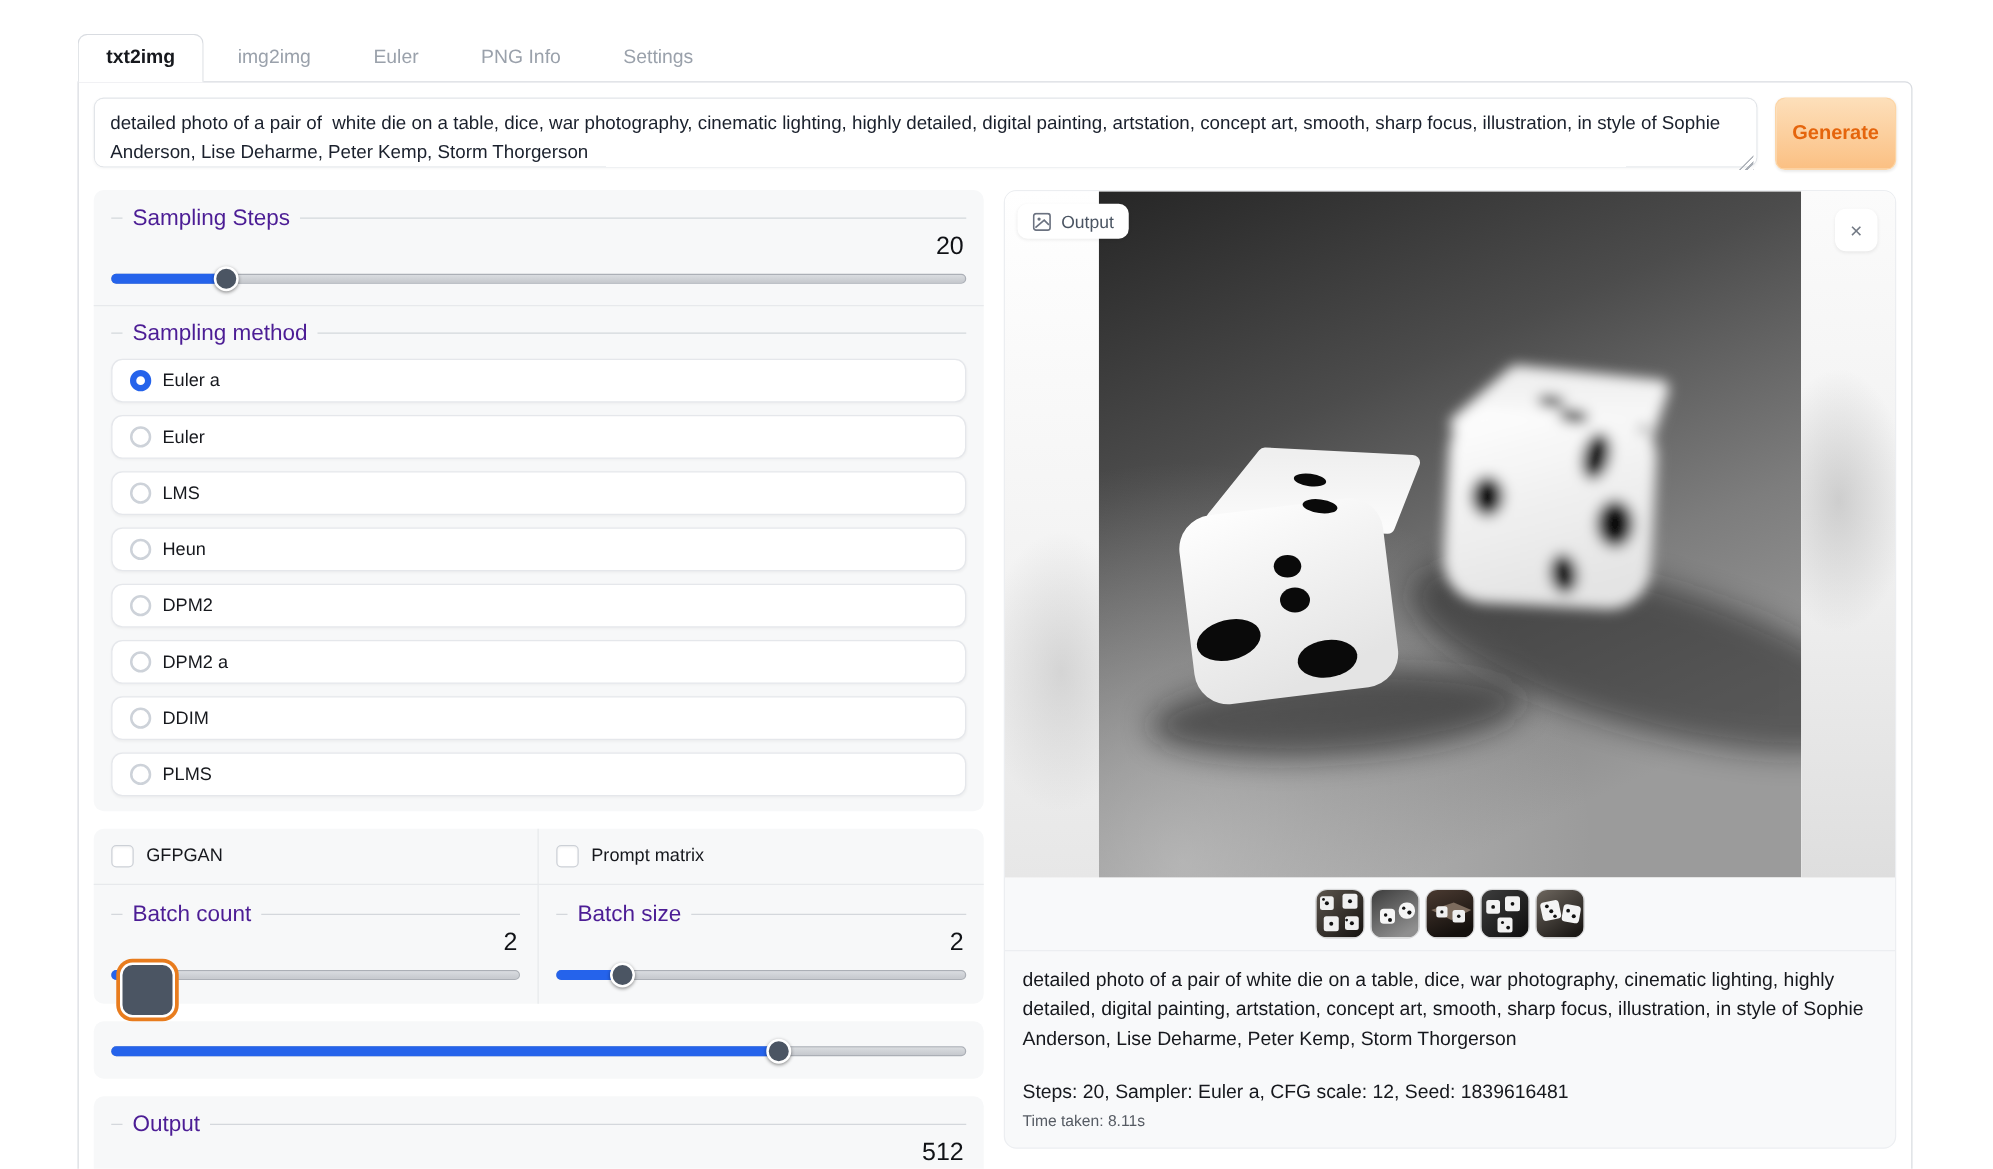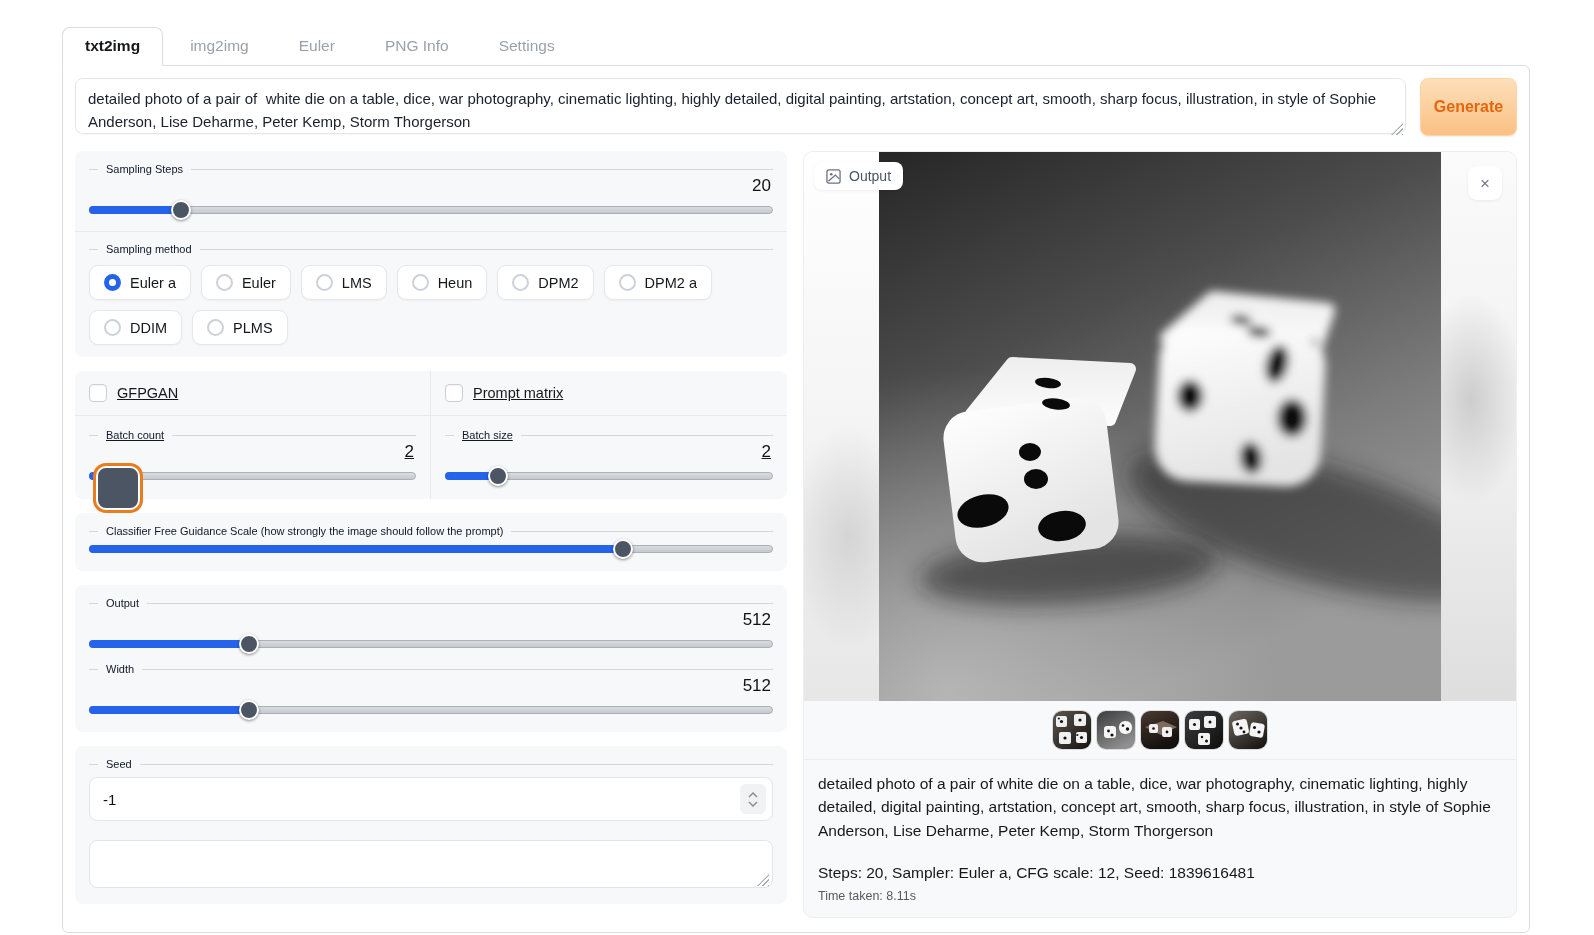--- a/index.html
+++ b/index.html
@@ -45,56 +45,56 @@
     color:#e5650d; font-weight:700; font-size:16px; font-family:inherit;
     box-shadow:0 1px 2px rgba(0,0,0,.08);
   }
 
   
   .columns { display:flex; gap:16px; }
   .left-col { width:712px; flex:none; }
   .right-col { flex:1; }
 
   .group { background:#f7f8f9; border-radius:8px; padding:12px 14px; margin-bottom:14px; }
-  .legend { display:flex; align-items:center; gap:8px; font-size:11px; color:#0f172a; white-space:nowrap; }
+  .legend { display:flex; align-items:center; gap:8px; font-size:18px; color:#4c1d95; white-space:nowrap; }
   .legend::before { content:""; width:9px; height:1px; background:#d4d7dc; flex:none; }
   .legend::after  { content:""; flex:1; height:1px; background:#d4d7dc; }
-  .val { text-align:right; font-size:17px; color:#101216; margin:1px 2px 4px 0; }
+  .val { text-align:right; font-size:20px; color:#101216; margin:1px 2px 4px 0; }
 
   
   .slider { position:relative; height:20px; margin-top:2px; cursor:pointer; }
   .slider .track {
     position:absolute; left:0; right:0; top:6px; height:8px; border-radius:5px;
     background:linear-gradient(180deg,#d9dce0,#c6c9ce); border:1px solid #abafb6;
   }
   .slider .fill {
     position:absolute; left:0; top:6px; height:8px; border-radius:5px; background:#2563eb;
     width:var(--fill);
   }
   .slider .thumb {
     position:absolute; top:0; left:var(--fill); transform:translateX(-50%);
     width:20px; height:20px; border-radius:50%; background:#4b5563;
     border:2px solid #fff; box-shadow:0 1px 3px rgba(0,0,0,.45);
   }
   .hdiv { height:1px; background:#e7e9ec; margin:11px -14px; }
 
   
-  .chips { display:flex; gap:10px; margin-top:10px; flex-wrap:wrap; }
+  .chips { display:flex; gap:10px; margin-top:10px; flex-wrap:wrap;flex-direction:column; }
   .chip {
     display:inline-flex; align-items:center; gap:9px; padding:8px 14px;
     background:#fff; border:1px solid #e5e7eb; border-radius:9px; cursor:pointer;
     font-size:14.5px; color:#16181d; box-shadow:0 1px 2px rgba(0,0,0,.04);
   }
   .radio { width:17px; height:17px; border-radius:50%; border:2px solid #cdd2d9; background:#fff; flex:none; }
   .chip.selected .radio { border:5px solid #2563eb; }
 
   
   .group.split { padding:0; }
   .grid2 { display:grid; grid-template-columns:1fr 1fr; }
-  .cell { padding:13px 14px;text-decoration:underline; }
+  .cell { padding:13px 14px; }
   .cell.c1 { border-right:1px solid #e7e9ec; }
   .cell.r1 { border-bottom:1px solid #e7e9ec; }
   .cb-label { display:flex; align-items:center; gap:10px; font-size:14.5px; color:#16181d; cursor:pointer; }
   .cb { width:18px; height:18px; border:1px solid #ccd0d6; border-radius:4px; background:#fff; flex:none;
         box-shadow:inset 0 1px 2px rgba(0,0,0,.05); }
 
   
   .num-wrap { position:relative; margin-top:7px; }
   input.seed {
     width:100%; height:44px; border:1px solid #e2e5e9; border-radius:8px; background:#fff;
@@ -255,21 +255,20 @@
               <div class="slider" style="--fill:16.3%">
                 <div class="track"></div>
                   <div class="fill"></div>
                 <div class="thumb"></div>
               </div>
             </div>
           </div>
         </div>
 
         <div class="group">
-          <div class="legend">Classifier Free Guidance Scale (how strongly the image should follow the prompt)</div>
           <div class="slider" style="--fill:78%">
             <div class="track"></div>
               <div class="fill"></div>
             <div class="thumb"></div>
           </div>
         </div>
 
         <div class="group">
           <div class="legend">Output</div>
           <div class="val">512</div>

